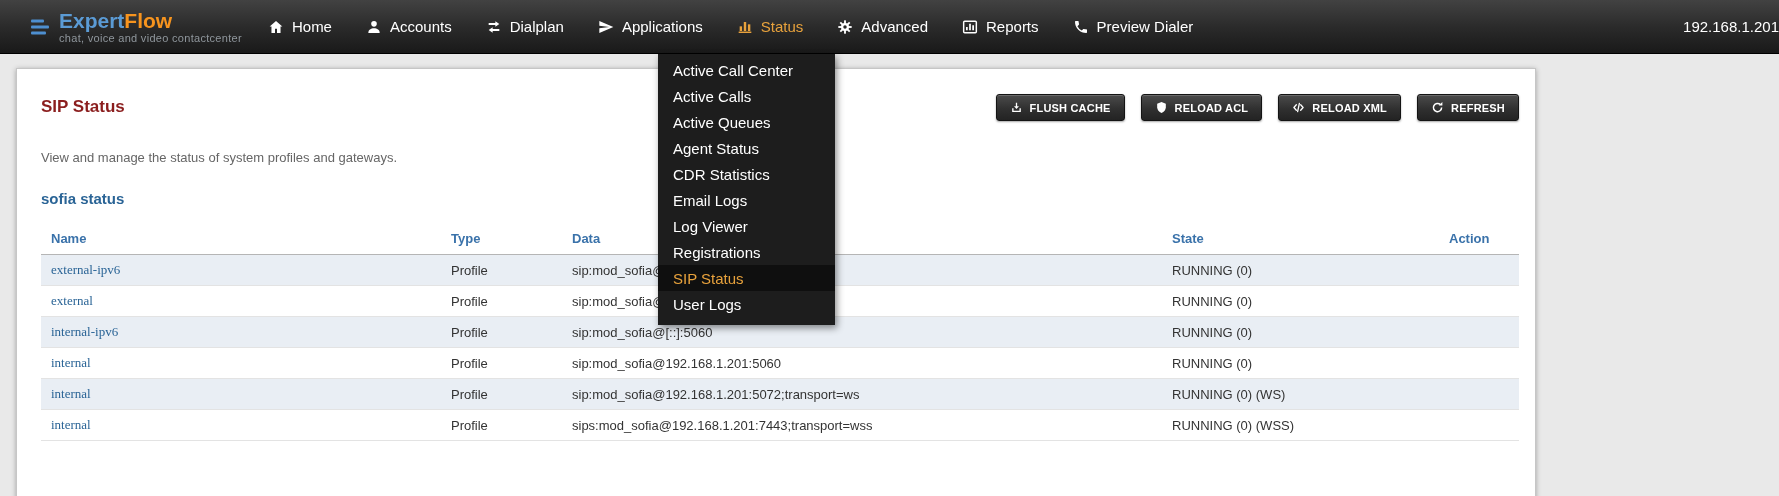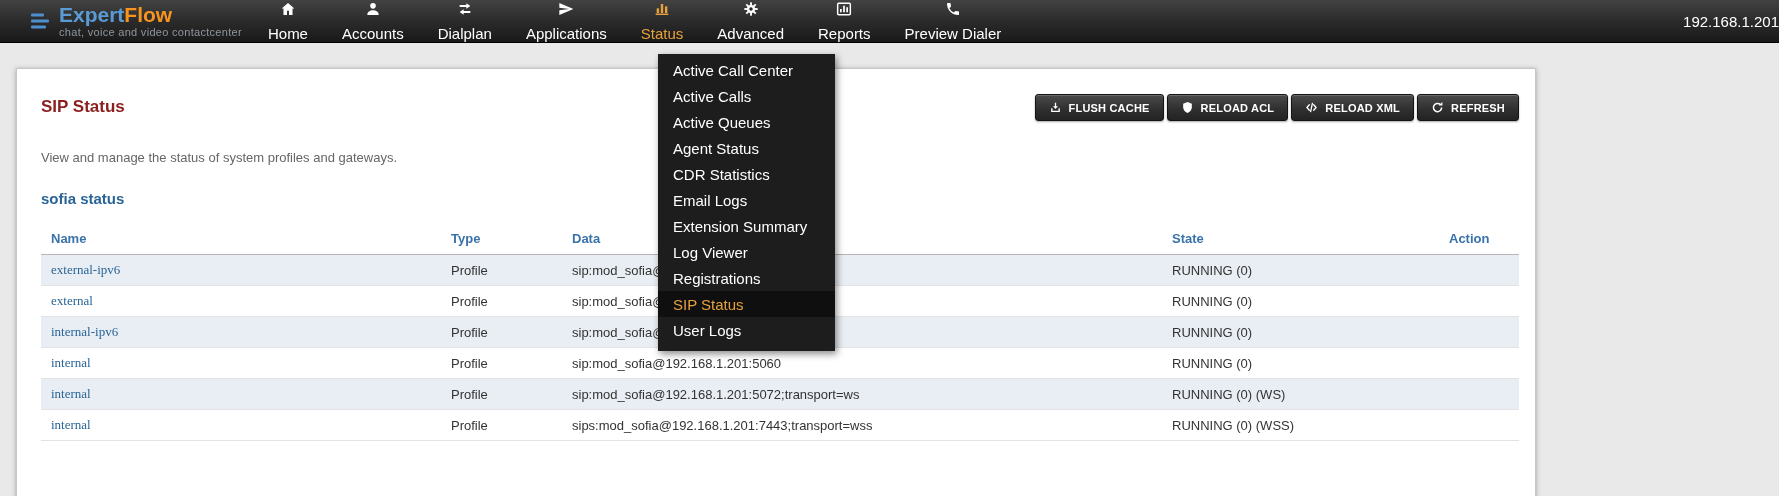--- a/index.html
+++ b/index.html
@@ -5,36 +5,36 @@
   * { box-sizing: border-box; }
   html,body { margin:0; padding:0; }
   body {
     width:1779px; height:496px; overflow:hidden; position:relative;
     background:#e9e9e9;
     font-family:"Liberation Sans","DejaVu Sans",sans-serif;
   }
 
   
   .navbar {
-    position:absolute; top:0; left:0; right:0; height:43px; z-index:50;
+    position:absolute; top:0; left:0; right:0; height:54px; z-index:50;
     background:linear-gradient(180deg,#424242 0%,#2b2b2b 50%,#191919 100%);
     display:flex; align-items:center;
     border-bottom:1px solid #000;
   }
   .logo { display:flex; align-items:center; gap:7px; padding-left:28px; min-width:190px; }
   .logo-icon { width:24px; height:24px; color:#4e8fd0; }
   .logo-icon svg { width:100%; height:100%; display:block; }
   .logo-text-wrap { display:flex; flex-direction:column; }
   .logo-title { font-size:21px; font-weight:bold; line-height:21px; }
   .logo-expert { color:#5b9bd5; }
   .logo-flow { color:#f7941e; }
   .logo-tagline { font-size:11px; color:#8f969c; margin-top:1px; letter-spacing:0.3px; }
 
   .nav-items { display:flex; align-items:center; gap:34px; margin-left:26px; }
-  .nav-item { display:flex; align-items:center; gap:8px; color:#fff; font-size:15px; cursor:pointer; white-space:nowrap;flex-direction:column; }
+  .nav-item { display:flex; align-items:center; gap:8px; color:#fff; font-size:15px; cursor:pointer; white-space:nowrap; }
   .nav-item.active { color:#e8a23c; }
   .nav-icon { width:16px; height:16px; display:inline-block; }
   .nav-icon svg { width:100%; height:100%; display:block; }
   .nav-ip { margin-left:auto; color:#fff; font-size:15px; }
 
   
   .dropdown {
     position:absolute; left:640px; top:54px; width:177px; z-index:60;
     background:#1d1d1d; padding:3px 0 8px;
     box-shadow:2px 3px 7px rgba(0,0,0,0.45);
@@ -45,21 +45,21 @@
 
   
   .card {
     position:absolute; left:16px; top:68px; width:1520px; height:460px; z-index:1;
     background:#fff; border:1px solid #c6c6c6;
     box-shadow:0 1px 5px rgba(0,0,0,0.3);
     padding:0 16px 0 24px;
   }
   .page-title { margin-top:28px; font-size:17px; font-weight:bold; color:#8b1e1e; }
 
-  .toolbar { position:absolute; top:25px; right:16px; display:flex; gap:3px; }
+  .toolbar { position:absolute; top:25px; right:16px; display:flex; gap:16px; }
   .tbtn {
     display:flex; align-items:center; gap:7px; height:27px; padding:0 13px;
     background:linear-gradient(180deg,#4b4b4b 0%,#303030 55%,#232323 100%);
     border:1px solid #141414; border-radius:3px;
     color:#fff; font-size:11px; font-weight:bold; letter-spacing:0.2px; cursor:pointer;
     box-shadow:inset 0 1px 0 rgba(255,255,255,0.18), 0 1px 2px rgba(0,0,0,0.35);
     font-family:inherit;
   }
   .btn-icon { width:13px; height:13px; display:inline-block; }
   .btn-icon svg { width:100%; height:100%; display:block; }
@@ -175,21 +175,20 @@
   <div class="nav-ip">192.168.1.201</div>
 </div>
 
 <div class="dropdown">
     <div class="dd-item">Active Call Center</div>
     <div class="dd-item">Active Calls</div>
     <div class="dd-item">Active Queues</div>
     <div class="dd-item">Agent Status</div>
     <div class="dd-item">CDR Statistics</div>
     <div class="dd-item">Email Logs</div>
-    <div class="dd-item">Extension Summary</div>
     <div class="dd-item">Log Viewer</div>
     <div class="dd-item">Registrations</div>
     <div class="dd-item active">SIP Status</div>
     <div class="dd-item">User Logs</div>
   </div>
 
 <div class="card">
   <div class="toolbar">
       <button class="tbtn">
         <span class="btn-icon">

